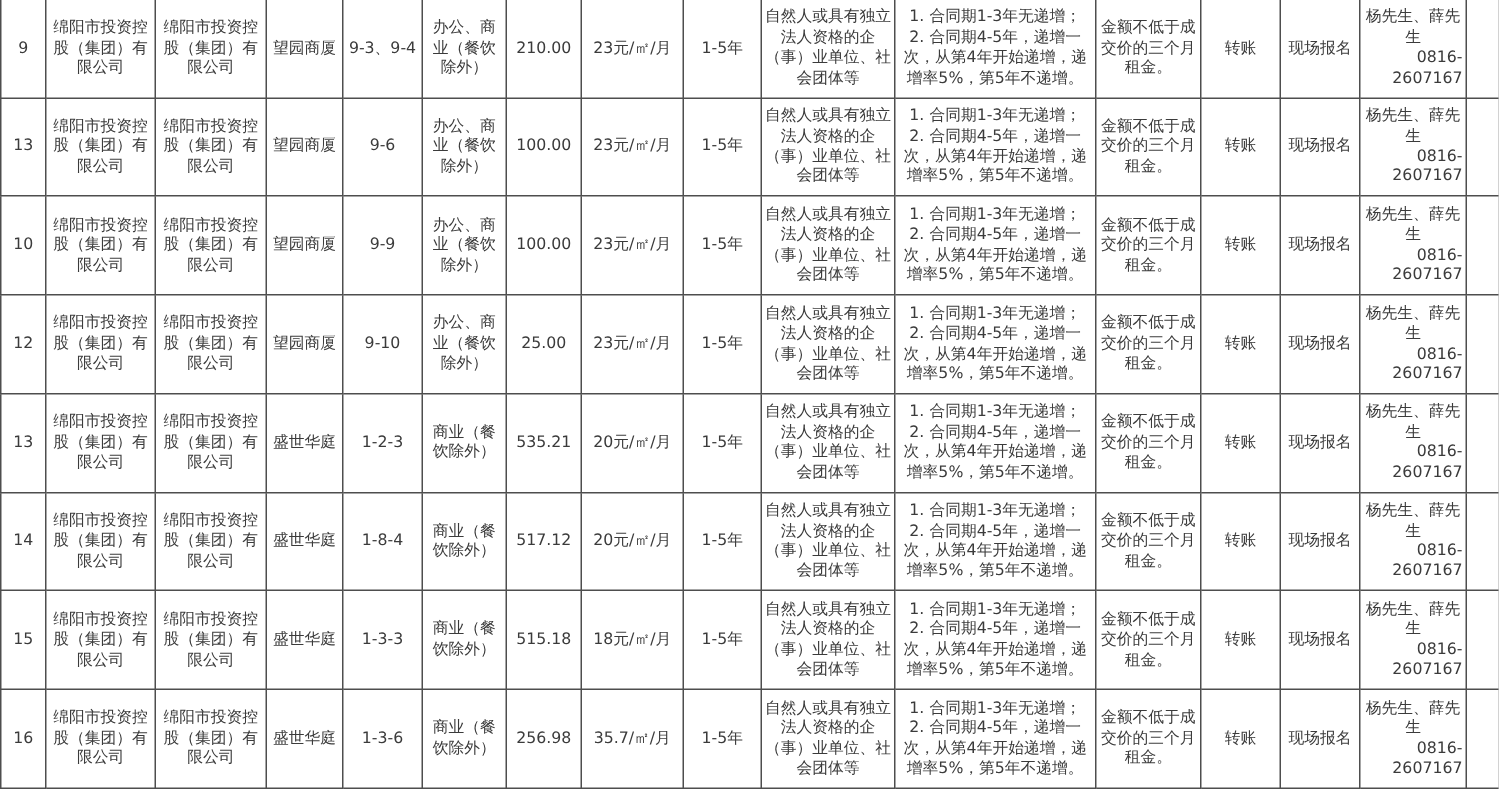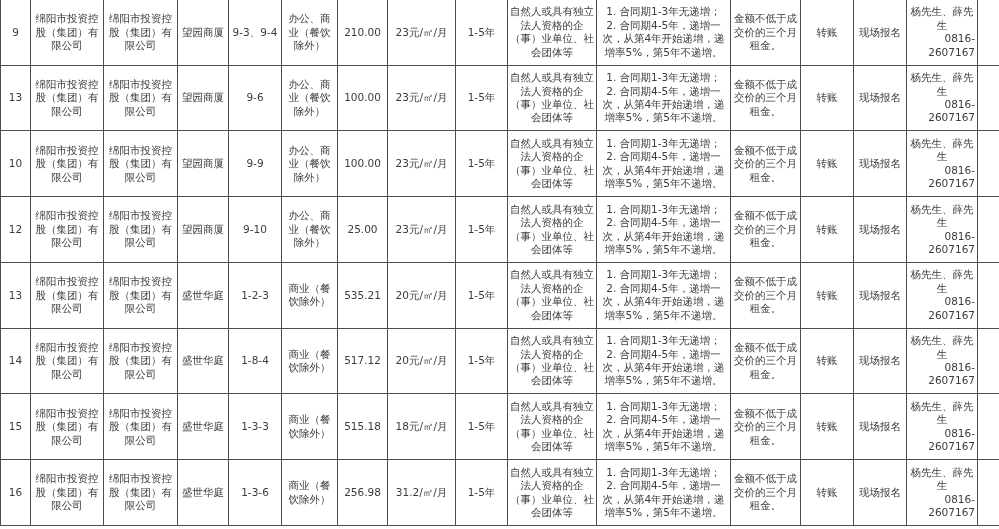--- a/index.html
+++ b/index.html
@@ -230,21 +230,21 @@
     <td></td>
   </tr>
       <tr>
     <td>16</td>
     <td>绵阳市投资控股（集团）有限公司</td>
     <td>绵阳市投资控股（集团）有限公司</td>
     <td>盛世华庭</td>
     <td>1-3-6</td>
     <td>商业（餐饮除外）</td>
     <td>256.98</td>
-    <td>31.2/㎡/月</td>
+    <td>35.7/㎡/月</td>
     <td>1-5年</td>
     <td>自然人或具有独立法人资格的企（事）业单位、社会团体等</td>
     <td>
       <div class="esc-item">1. 合同期1-3年无递增；</div>
       <div class="esc-item">2. 合同期4-5年，递增一次，从第4年开始递增，递增率5%，第5年不递增。</div>
     </td>
     <td>金额不低于成交价的三个月租金。</td>
     <td>转账</td>
     <td>现场报名</td>
     <td>

